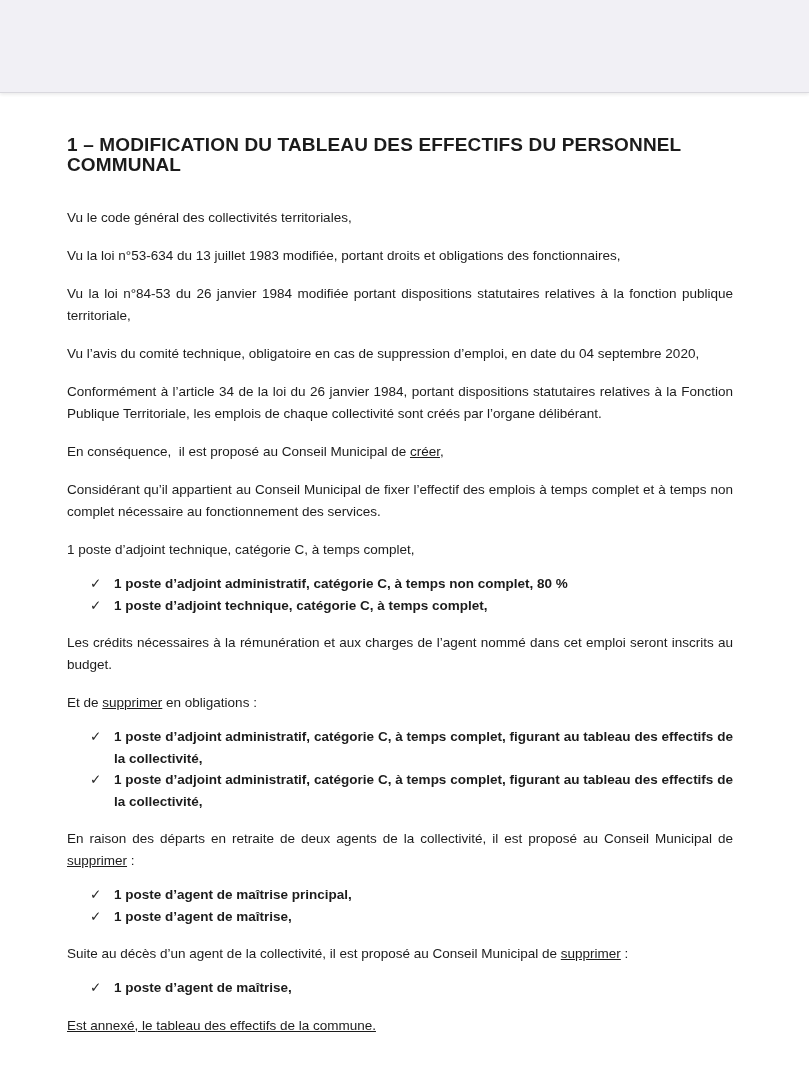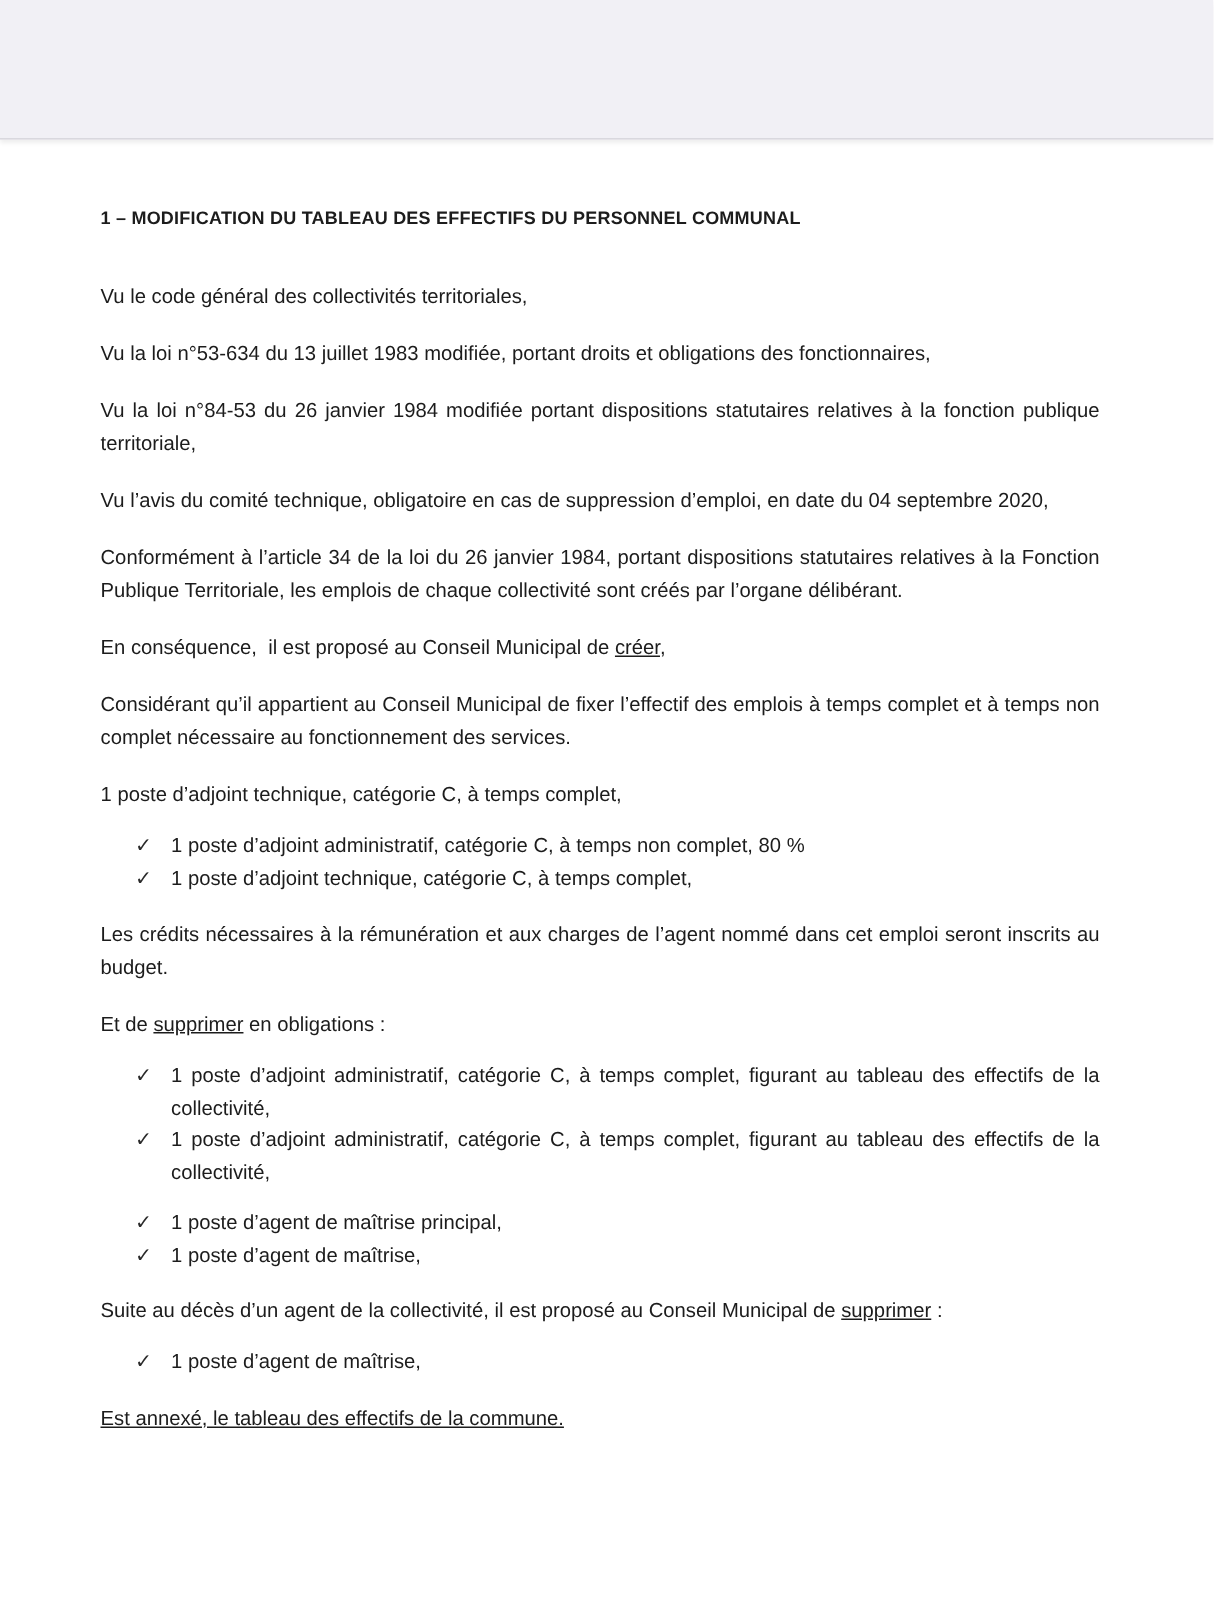--- a/index.html
+++ b/index.html
@@ -14,21 +14,21 @@
   .top-band {
     width: 100%; height: 93px;
     background: #f1f0f5;
     border-bottom: 1px solid #d9d8de;
     box-shadow: 0 2px 3px rgba(0,0,0,0.07);
   }
   .doc {
     padding: 42px 76px 0 67px;
   }
   .title {
-    font-size: 12px;
+    font-size: 19px;
     font-weight: bold;
     letter-spacing: 0.15px;
     margin: 0 0 32px 0;
     line-height: 20px;
   }
   p.para {
     font-size: 13.5px;
     line-height: 22px;
     margin: 16px 0 12px 0;
     text-align: justify;
@@ -45,20 +45,21 @@
     line-height: 21.5px;
   }
   ul.checklist li .check {
     flex: none;
     width: 24px;
     color: #2a2a2a;
   }
   ul.checklist li .itxt {
     flex: 1;
     text-align: justify;
+    font-weight: bold;
   }
   .mt-14 { margin-top: 14px; }
   .mt-16 { margin-top: 16px; }
   .mt-21 { margin-top: 21px; }
   .mt-23 { margin-top: 23px; }
   .mt-41 { margin-top: 41px; }
   .mb-0  { margin-bottom: 0; text-decoration: underline; }
 </style>
 </head>
 <body>
@@ -104,20 +105,21 @@
     <li>
       <span class="check">✓</span>
       <span class="itxt">1 poste d’adjoint administratif, catégorie C, à temps complet, figurant au tableau des effectifs de la collectivité,</span>
     </li>
     <li>
       <span class="check">✓</span>
       <span class="itxt">1 poste d’adjoint administratif, catégorie C, à temps complet, figurant au tableau des effectifs de la collectivité,</span>
     </li>
   </ul>
 
+  <p class="para mt-21"><span>En raison des départs en retraite de deux agents de la collectivité, il est proposé au Conseil Municipal de </span><span class="u">supprimer</span><span> :</span></p>
 
   <ul class="checklist mt-14">
     <li>
       <span class="check">✓</span>
       <span class="itxt">1 poste d’agent de maîtrise principal,</span>
     </li>
     <li>
       <span class="check">✓</span>
       <span class="itxt">1 poste d’agent de maîtrise,</span>
     </li>

